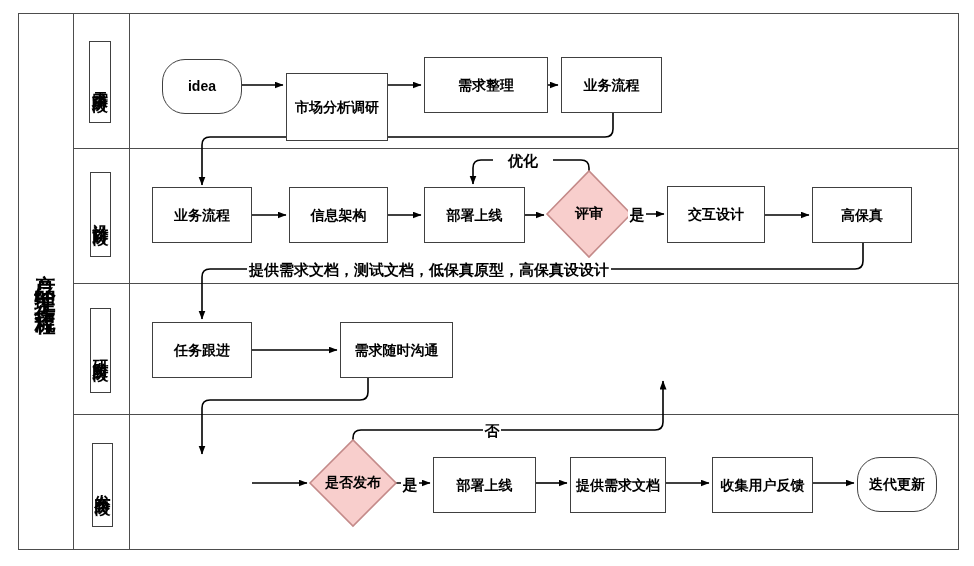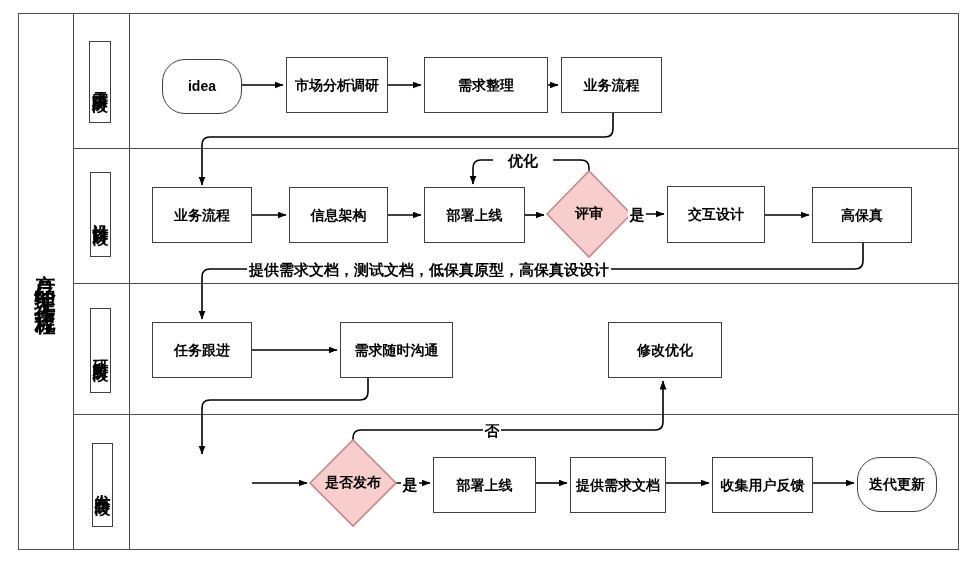--- a/index.html
+++ b/index.html
@@ -87,34 +87,33 @@
   </svg>
 
   <div class="vtitle">产品经理工作流程</div>
 
   <div class="lane-label" style="left:89px;top:41px;width:22px;height:82px">需求阶段</div>
   <div class="lane-label" style="left:90px;top:172px;width:21px;height:85px">设计阶段</div>
   <div class="lane-label" style="left:90px;top:308px;width:21px;height:85px">研发阶段</div>
   <div class="lane-label" style="left:92px;top:443px;width:21px;height:84px">发布阶段</div>
 
   <div class="node rounded-lg" style="left:162px;top:59px;width:80px;height:55px">idea</div>
-  <div class="node" style="left:286px;top:57px;width:102px;height:56px">市场分析调研</div>
+  <div class="node" style="left:286px;top:73px;width:102px;height:68px">市场分析调研</div>
   <div class="node" style="left:424px;top:57px;width:124px;height:56px">需求整理</div>
   <div class="node" style="left:561px;top:57px;width:101px;height:56px">业务流程</div>
 
   <div class="node" style="left:152px;top:187px;width:100px;height:56px">业务流程</div>
   <div class="node" style="left:289px;top:187px;width:99px;height:56px">信息架构</div>
   <div class="node" style="left:424px;top:187px;width:101px;height:56px">部署上线</div>
   <div class="dlabel" style="left:549px;top:201px;width:80px;height:26px">评审</div>
   <div class="node" style="left:667px;top:186px;width:98px;height:57px">交互设计</div>
   <div class="node" style="left:812px;top:187px;width:100px;height:56px">高保真</div>
 
   <div class="node" style="left:152px;top:322px;width:100px;height:56px">任务跟进</div>
   <div class="node" style="left:340px;top:322px;width:113px;height:56px">需求随时沟通</div>
-  <div class="node" style="left:608px;top:322px;width:114px;height:56px">修改优化</div>
 
   <div class="dlabel" style="left:311px;top:470px;width:84px;height:26px">是否发布</div>
   <div class="node" style="left:433px;top:457px;width:103px;height:56px">部署上线</div>
   <div class="node" style="left:570px;top:457px;width:96px;height:56px">提供需求文档</div>
   <div class="node" style="left:712px;top:457px;width:101px;height:56px">收集用户反馈</div>
   <div class="node rounded-lg" style="left:857px;top:457px;width:80px;height:55px">迭代更新</div>
 
   <div class="elabel" style="left:493px;top:151px;width:60px;height:18px">优化</div>
   <div class="elabel" style="left:628px;top:205px;width:18px;height:18px">是</div>
   <div class="elabel" style="left:247px;top:261px;height:17px;padding:0 2px">提供需求文档，测试文档，低保真原型，高保真设设计</div>

